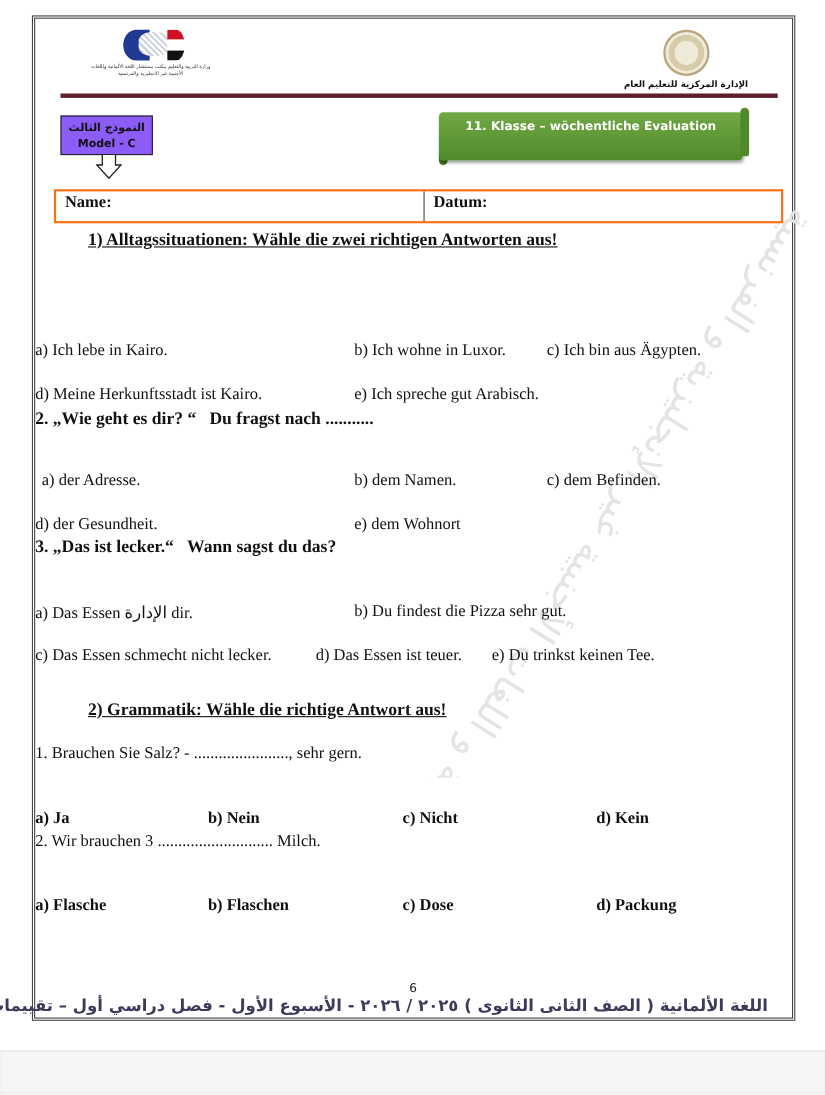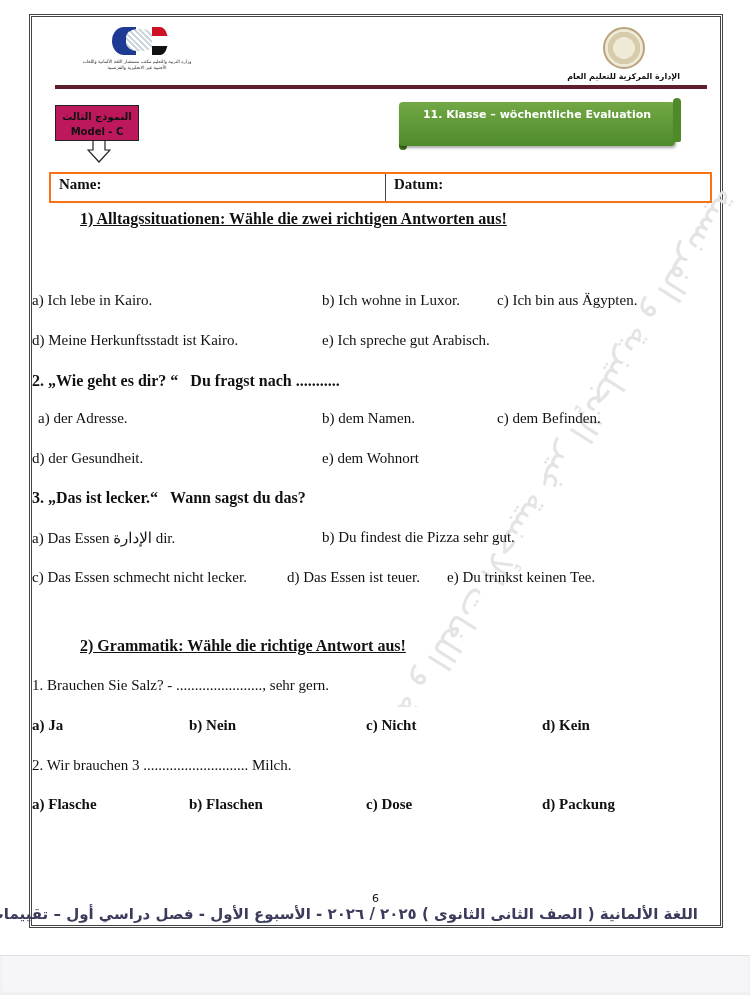--- a/index.html
+++ b/index.html
@@ -12,42 +12,42 @@
   .globe { position:relative; left:30px; width:56px; height:32px; }
   .globe .blue { position:absolute; left:0; top:2px; width:24px; height:28px; border-radius:50% 0 0 50%; background:#1f3a93; }
   .globe .map { position:absolute; left:14px; top:4px; width:28px; height:22px; background:repeating-linear-gradient(45deg,#cfd6de 0 2px,#fff 2px 4px); border-radius:40%; }
   .globe .flag { position:absolute; left:40px; top:2px; width:16px; height:28px; border-radius:0 50% 50% 0; overflow:hidden; }
   .globe .flag span { display:block; height:33.3%; }
   .logo-left .ministry { font-family:"DejaVu Sans", sans-serif; font-size:4.5px; line-height:6px; text-align:center; color:#333; direction:rtl; margin-top:2px; }
   .seal { position:absolute; right:75px; top:10px; width:38px; height:38px; border-radius:50%; border:2px solid #b8a47a; background:radial-gradient(circle,#efe9d8 0 40%,#d7cba9 41% 60%,#efe9d8 61%); }
   .seal-caption { position:absolute; right:40px; top:55px; font-family:"DejaVu Sans", sans-serif; font-size:8px; font-weight:bold; direction:rtl; color:#111; }
   .header-rule { position:absolute; left:23px; top:68px; width:652px; height:4px; background:#5e1e2c; }
 
-  .model-box { position:absolute; left:23px; top:88px; width:84px; height:36px; border:1.5px solid #222; background:#be185d; text-align:center; font-family:"DejaVu Sans", sans-serif; font-size:10px; font-weight:bold; line-height:15px; padding-top:3px; box-sizing:border-box; }
+  .model-box { position:absolute; left:23px; top:88px; width:84px; height:36px; border:1.5px solid #222; background:#8b5cf6; text-align:center; font-family:"DejaVu Sans", sans-serif; font-size:10px; font-weight:bold; line-height:15px; padding-top:3px; box-sizing:border-box; }
   .model-arrow { position:absolute; left:55px; top:123px; width:24px; height:24px; }
 
   .green-banner { position:absolute; left:367px; top:81px; width:288px; height:52px; }
   .green-banner .body { position:absolute; left:0; top:4px; width:276px; height:44px; background:linear-gradient(#72a845,#4f8a2a); border-radius:4px; box-shadow:1px 2px 3px rgba(0,0,0,0.35); }
   .green-banner .curl-r { position:absolute; right:6px; top:0; width:8px; height:44px; background:#4f8a2a; border-radius:4px 4px 2px 2px; }
   .green-banner .curl-l { position:absolute; left:0; top:40px; width:8px; height:12px; background:#3f7320; border-radius:0 0 4px 4px; }
   .green-banner .txt { position:absolute; left:0; top:8px; width:276px; text-align:center; color:#fff; font-family:"DejaVu Sans", sans-serif; font-weight:bold; line-height:17px; }
   .green-banner .ar { font-size:11px; direction:rtl; }
   .green-banner .de { font-size:11px; }
 
   .name-table { position:absolute; left:17px; top:155px; width:663px; height:31px; border:2px solid #f97316; display:flex; box-sizing:border-box; }
   .name-table .cell { font-weight:bold; font-size:15px; padding:2px 8px; box-sizing:border-box; }
   .name-table .c1 { width:335px; border-right:1px solid #444; }
   .name-table .c2 { flex:1; }
 
   .watermark { position:absolute; left:330px; top:150px; width:380px; height:540px; pointer-events:none; }
 
   .line { position:absolute; left:0; font-size:15px; white-space:nowrap; }
   .section-title { font-weight:bold; text-decoration:underline; font-size:16px;margin-left:48px; }
   .q-bold { font-weight:bold; font-size:16px; }
-  .opt { position:absolute; font-size:15px; white-space:nowrap; }
+  .opt { position:absolute; font-size:15px; white-space:nowrap;margin-top:19px; }
   .opt.bold { font-weight:bold; }
 
   .page-num { position:absolute; left:340px; top:875px; font-family:"DejaVu Sans", sans-serif; font-size:11px; }
   .footer-ar { position:absolute; right:22px; top:888px; font-family:"DejaVu Sans", sans-serif; font-size:15px; font-weight:bold; color:#3b3b5c; direction:rtl; white-space:nowrap; }
 </style>
 </head>
 <body>
 
 <div class="page-frame">
 

